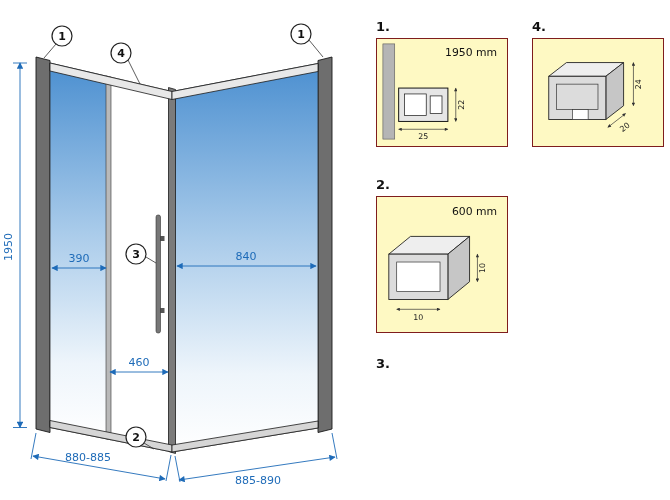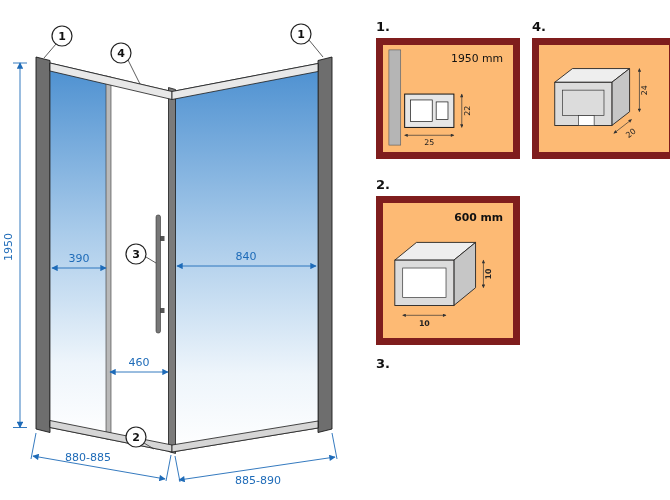--- a/index.html
+++ b/index.html
@@ -1,20 +1,20 @@
 <!DOCTYPE html>
 <html><head>
 <meta charset="utf-8">
 <style>
   html,body{margin:0;padding:0;background:#fff;}
   body{width:670px;height:500px;font-family:"DejaVu Sans",sans-serif;}
   .stage{position:relative;width:670px;height:500px;background:#fff;overflow:hidden;}
   .main-svg{position:absolute;left:0;top:0;}
   .detail-label{position:absolute;font-size:13px;font-weight:bold;color:#111;line-height:14px;}
-  .detail-box{position:absolute;border:7px solid #7f1d1d;background:#fdba74;}
+  .detail-box{position:absolute;border:1px solid #7f1d1d;background:#fef9c3;}
   svg{display:block;}
   text{font-family:"DejaVu Sans",sans-serif;}
   .dim-t{fill:#1e6bb8;font-size:11px;}
   .dim-s{fill:#222;font-size:8px;}
   .size-t{fill:#111;font-size:11px;}
   .callout-t{fill:#111;font-size:11px;font-weight:bold;}
 </style>
 </head>
 <body>
 
@@ -154,21 +154,21 @@
       <g stroke="#333" stroke-width="0.7">
         <line x1="102" y1="24" x2="102" y2="68" marker-start="url(#arrK)" marker-end="url(#arrK)"></line>
         <text x="110" y="46" transform="rotate(-90 110 46)" text-anchor="middle" class="dim-s" stroke="none">24</text>
         <line x1="76" y1="90" x2="94" y2="76" marker-start="url(#arrK)" marker-end="url(#arrK)"></line>
         <text x="95" y="92" transform="rotate(-38 95 92)" text-anchor="middle" class="dim-s" stroke="none">20</text>
       </g>
     </svg>
   </div>
 
   <div class="detail-label" style="left:376px;top:178px;">2.</div>
-  <div class="detail-box" style="left:376px;top:196px;width:130px;height:135px;font-weight:bold;">
+  <div class="detail-box" style="left:376px;top:196px;width:130px;height:135px;">
     <svg width="128" height="133" viewBox="0 0 130 135" preserveAspectRatio="none">
       <text x="122" y="18" text-anchor="end" class="size-t">600 mm</text>
       <g>
         <polygon points="12,58 72,58 94,40 34,40" fill="#eeeeee" stroke="#222" stroke-width="0.9"></polygon>
         <polygon points="72,58 94,40 94,86 72,104" fill="#c6c6c6" stroke="#222" stroke-width="0.9"></polygon>
         <rect x="12" y="58" width="60" height="46" fill="#dcdcdc" stroke="#222" stroke-width="0.9"></rect>
         <rect x="20" y="66" width="44" height="30" fill="#fff" stroke="#333" stroke-width="0.7"></rect>
       </g>
       <g stroke="#333" stroke-width="0.7">
         <line x1="102" y1="58" x2="102" y2="86" marker-start="url(#arrK)" marker-end="url(#arrK)"></line>

